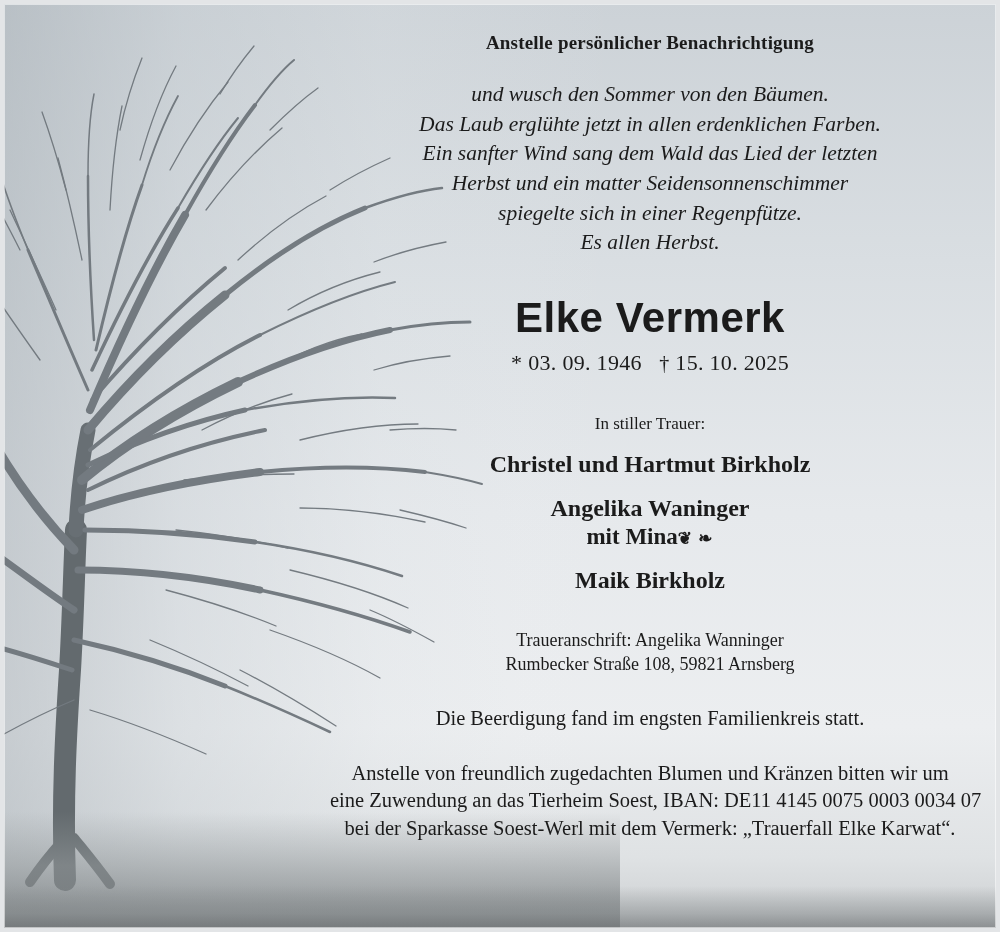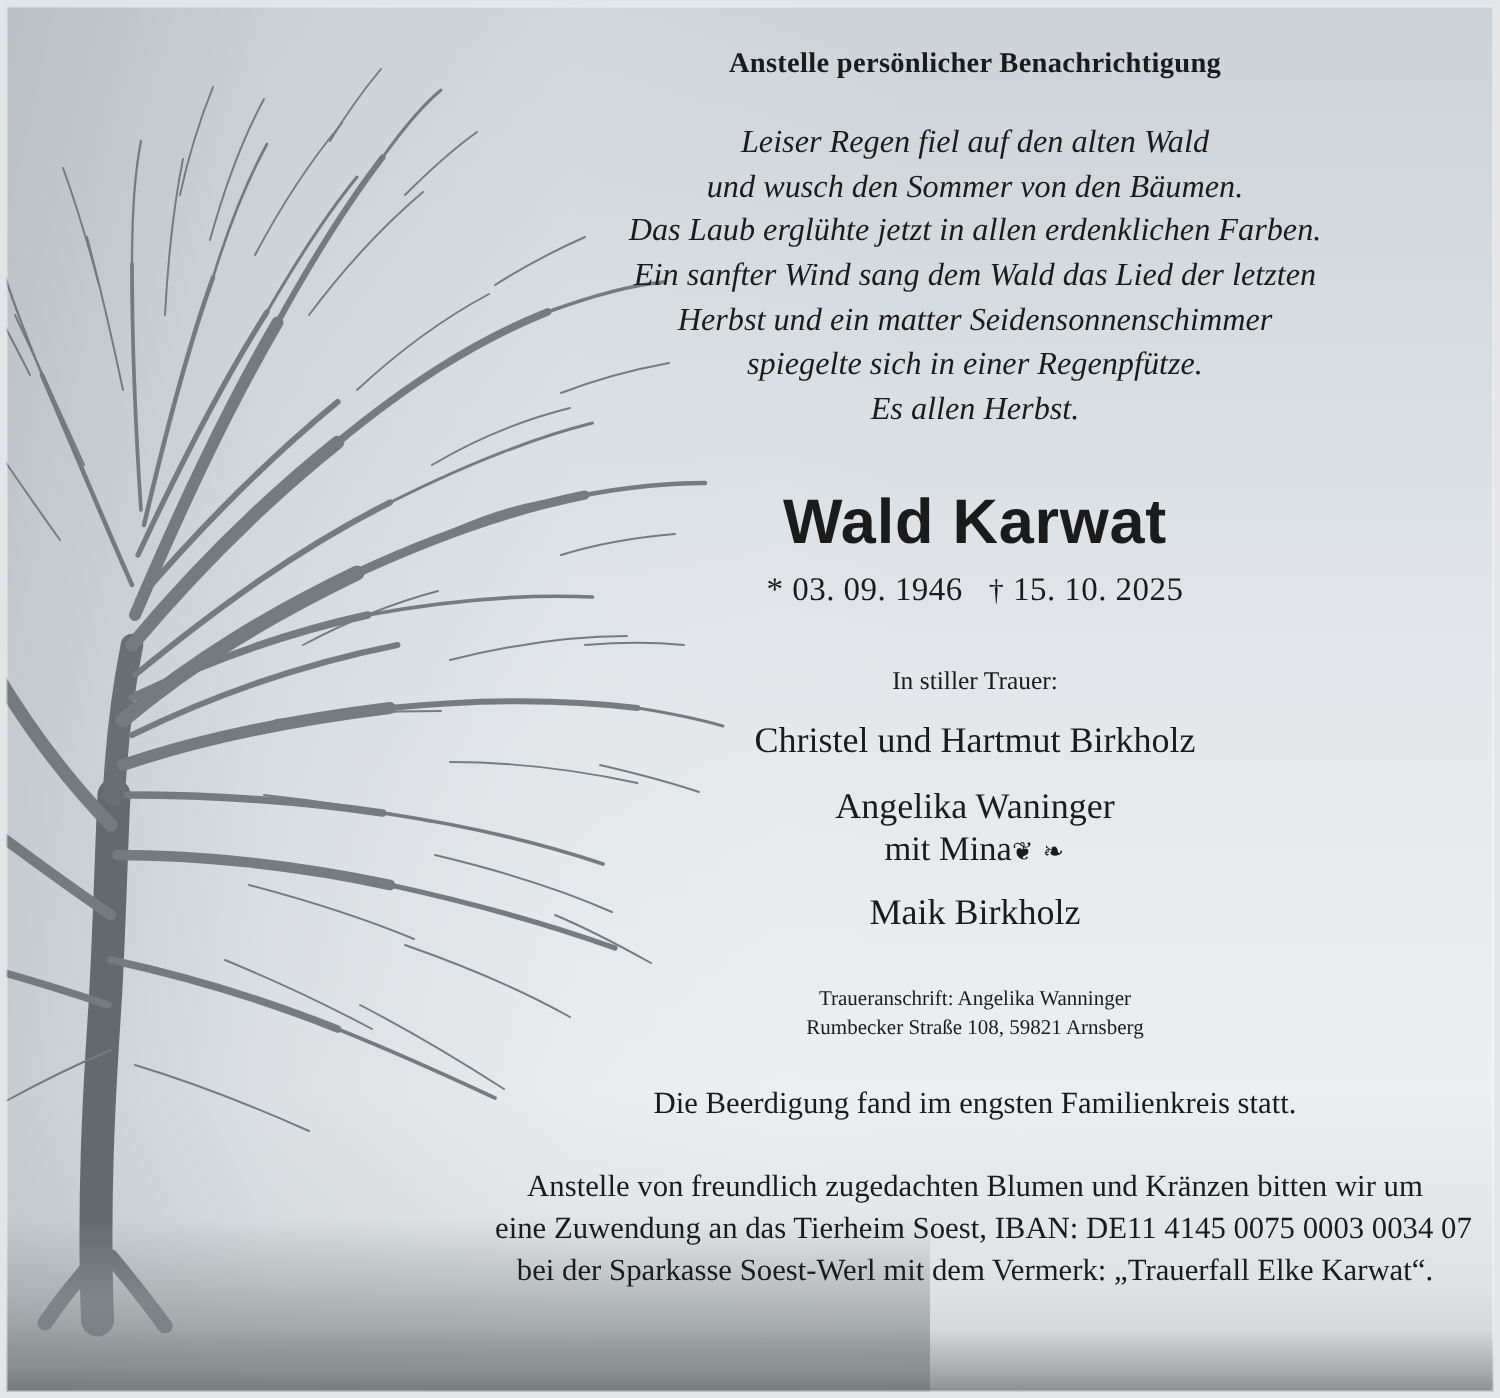--- a/index.html
+++ b/index.html
@@ -106,37 +106,37 @@
     font-size: 22px;
     letter-spacing: .3px;
   }
   .dagger { font-size: 20px; }
 
   .mourners-intro {
     margin: 38px 0 0 0;
     font-size: 17px;
   }
   .mourner {
-    font-weight: normal;
+    font-weight: bold;
     font-size: 24px;
     margin-top: 16px;
     line-height: 1.18;
   }
   .mourner .sub {
     display: block;
     font-size: 23px;
   }
   .paw {
     font-size: 17px;
     letter-spacing: 1px;
   }
 
   .address {
     margin: 34px 0 0 0;
-    font-size: 14px;
+    font-size: 18px;
     line-height: 1.35;
   }
   .burial {
     margin: 30px 0 0 0;
     font-size: 20.5px;
   }
   .donation {
     margin: 30px 0 0 0;
     font-size: 20.5px;
     line-height: 1.35;
@@ -244,30 +244,29 @@
     <div class="ground2"></div>
   </div>
 
   <div class="frame"></div>
 
   <div class="content">
 
     <div class="kicker">Anstelle persönlicher Benachrichtigung</div>
 
     <div class="poem">
-      <div>Leiser Regen fiel auf den alten Wald</div>
       <div>und wusch den Sommer von den Bäumen.</div>
       <div>Das Laub erglühte jetzt in allen erdenklichen Farben.</div>
       <div>Ein sanfter Wind sang dem Wald das Lied der letzten</div>
       <div>Herbst und ein matter Seidensonnenschimmer</div>
       <div>spiegelte sich in einer Regenpfütze.</div>
       <div>Es allen Herbst.</div>
     </div>
 
-    <div class="name">Wald Karwat</div>
+    <div class="name">Elke Vermerk</div>
 
     <div class="dates">
       <span>*</span>
       <span>03. 09. 1946</span>
       &nbsp;
       <span class="dagger">†</span>
       <span>15. 10. 2025</span>
     </div>
 
     <div class="mourners-intro">In stiller Trauer:</div>

